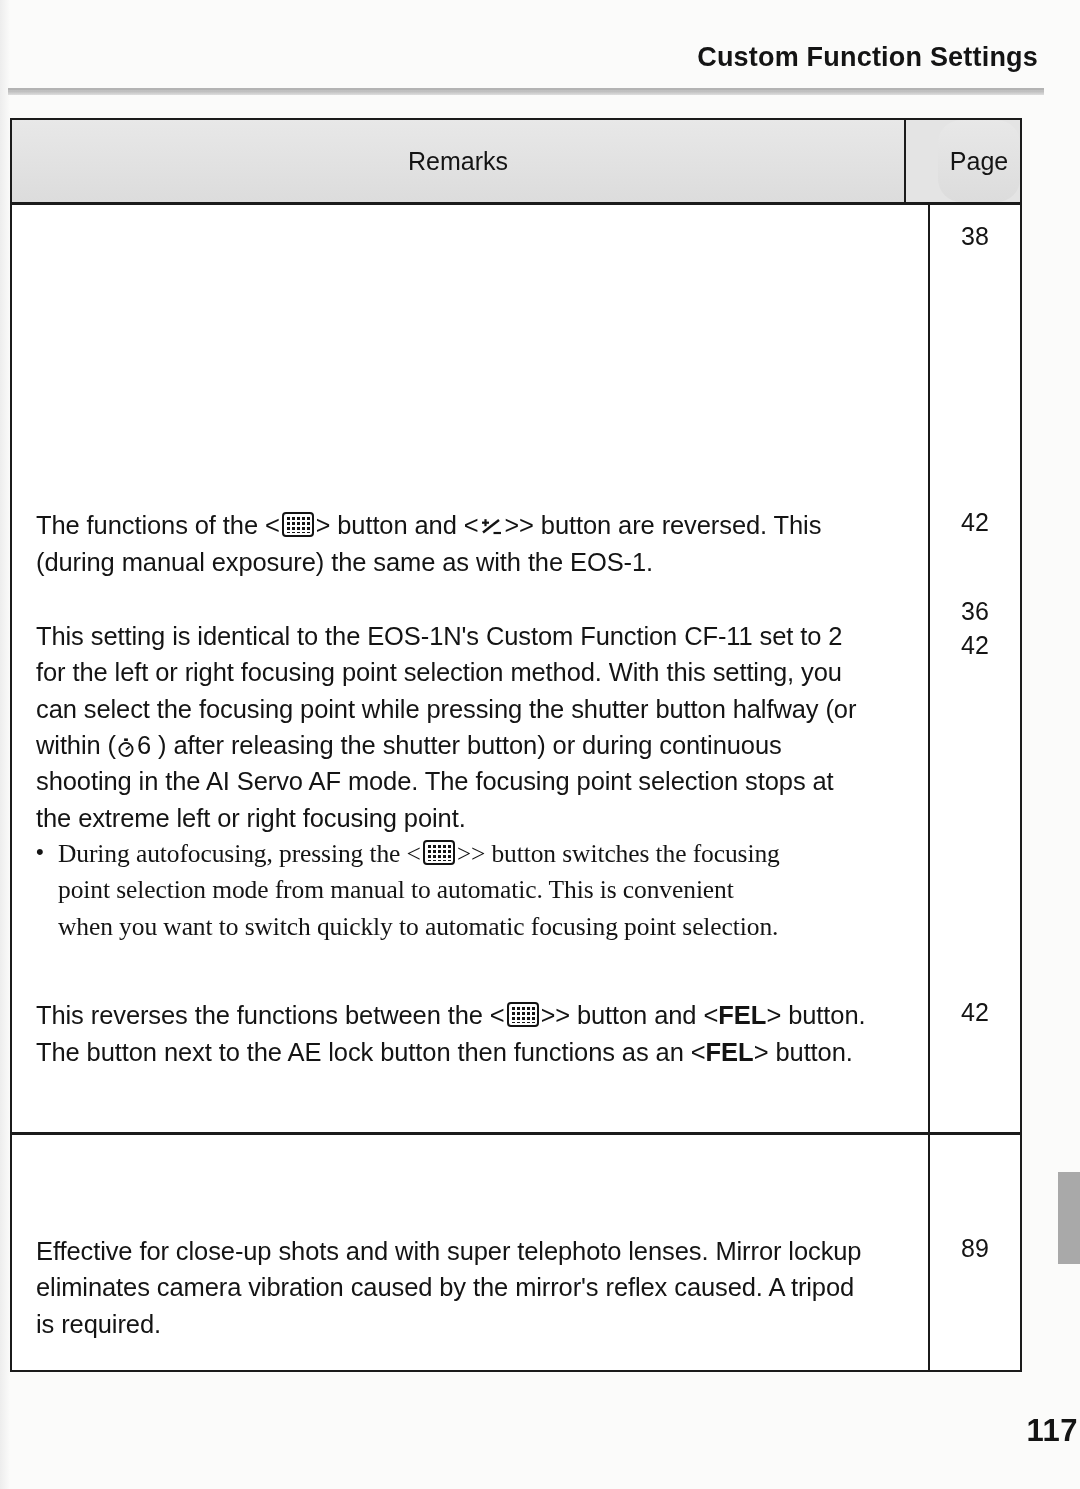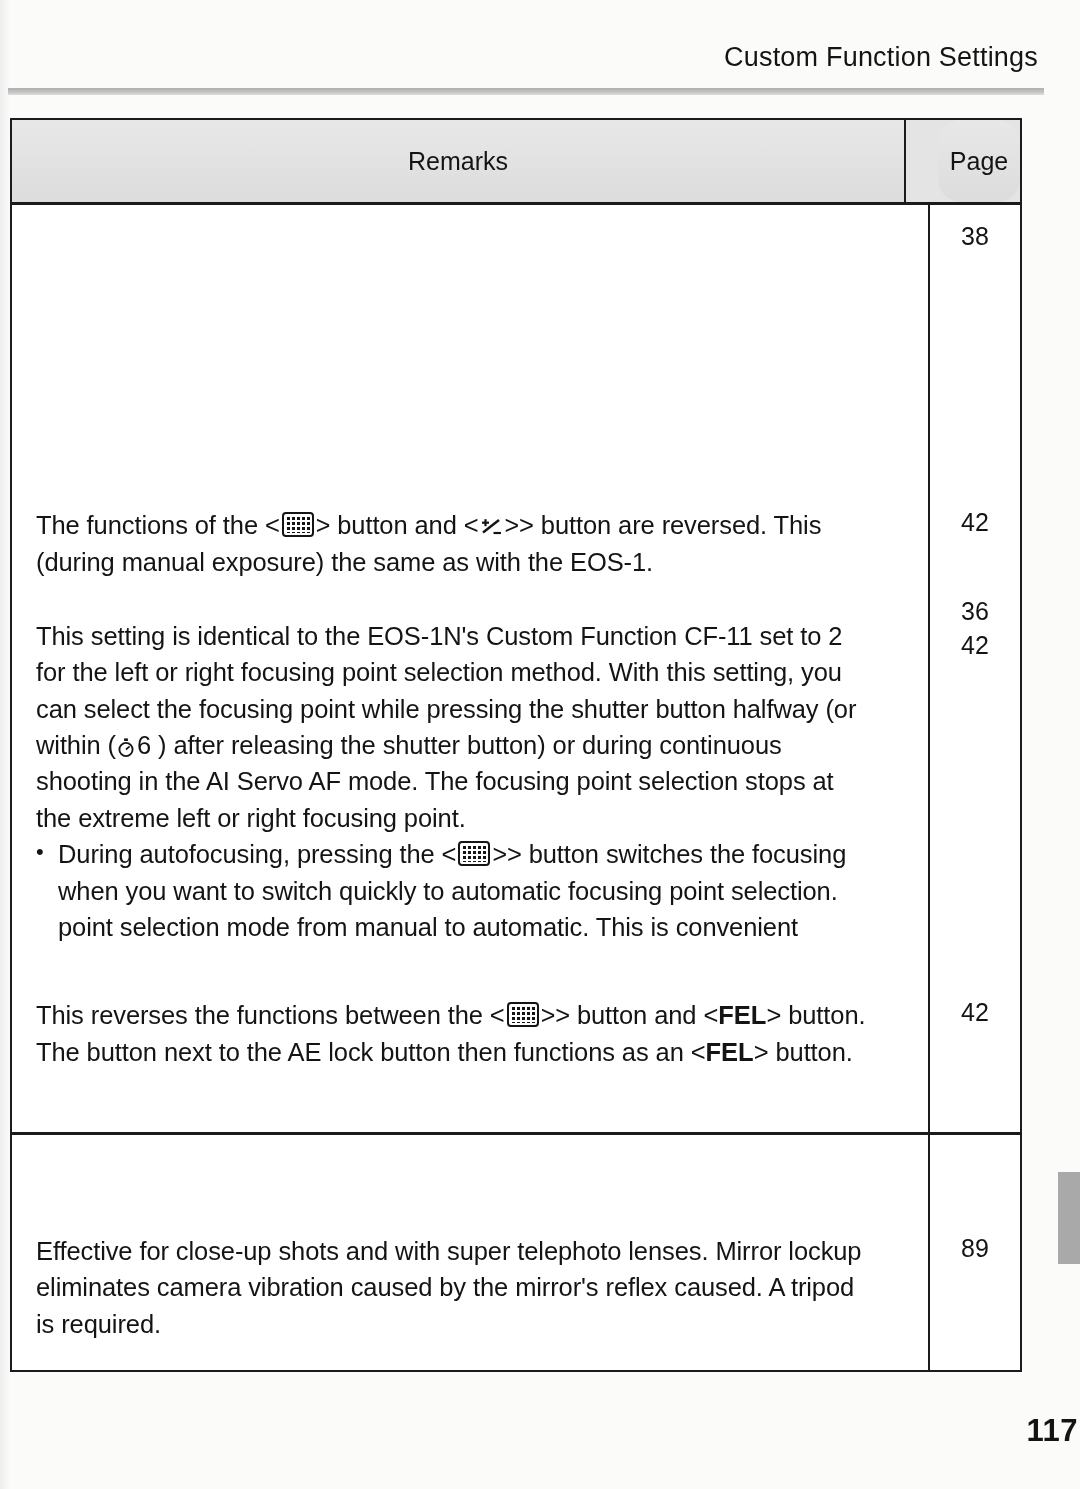--- a/index.html
+++ b/index.html
@@ -22,21 +22,21 @@
     inset: 0;
     background: #fbfbfa;
   }
 
   
   .running-head {
     position: absolute;
     top: 42px;
     right: 42px;
     font-size: 27px;
-    font-weight: normal;
+    font-weight: bold;
     letter-spacing: 0.2px;
     color: #141414;
     white-space: nowrap;
   }
   .head-rule {
     position: absolute;
     top: 88px;
     left: 8px;
     right: 36px;
     height: 7px;
@@ -131,21 +131,21 @@
     color: #141414;
     padding: 0 24px 0 24px;
     letter-spacing: -0.1px;
   }
   .bullet-dot {
     flex: 0 0 auto;
     width: 22px;
     text-align: left;
     font-size: 22px;
   }
-  .bullet-text { flex: 1 1 auto; }
+  .bullet-text { flex: 1 1 auto; font-family: Liberation Serif, serif; }
 
   .spacer-36 { height: 36px; }
   .spacer-22 { height: 22px; }
 
   b.fel { font-weight: bold; letter-spacing: 0px; }
 
   
   .icon-af {
     display: inline-block;
     width: 28px;
@@ -279,22 +279,22 @@
                   <rect x="8.1" y="1.4" width="3.8" height="2.6" fill="#141414"></rect>
                   <line x1="10" y1="12.5" x2="13.6" y2="9.4" stroke="#141414" stroke-width="1.7"></line>
                 </svg></span><span>6 ) after releasing the shutter button) or during continuous</span></div>
           <div>shooting in the AI Servo AF mode. The focusing point selection stops at</div>
           <div>the extreme left or right focusing point.</div>
         </div>
         <div class="bullet-line">
           <div class="bullet-dot">•</div>
           <div class="bullet-text">
             <div><span>During autofocusing, pressing the &lt;</span><span class="icon-af"><i></i></span><span class="angle">&gt;</span><span>&gt; button switches the focusing</span></div>
+            <div>point selection mode from manual to automatic. This is convenient</div>
             <div>when you want to switch quickly to automatic focusing point selection.</div>
-            <div>point selection mode from manual to automatic. This is convenient</div>
           </div>
         </div>
       </div>
       <div class="cell-page">
         <span class="pnum">36</span>
         <span class="pnum">42</span>
       </div>
     </div>
 
     <div class="trow with-rule">

